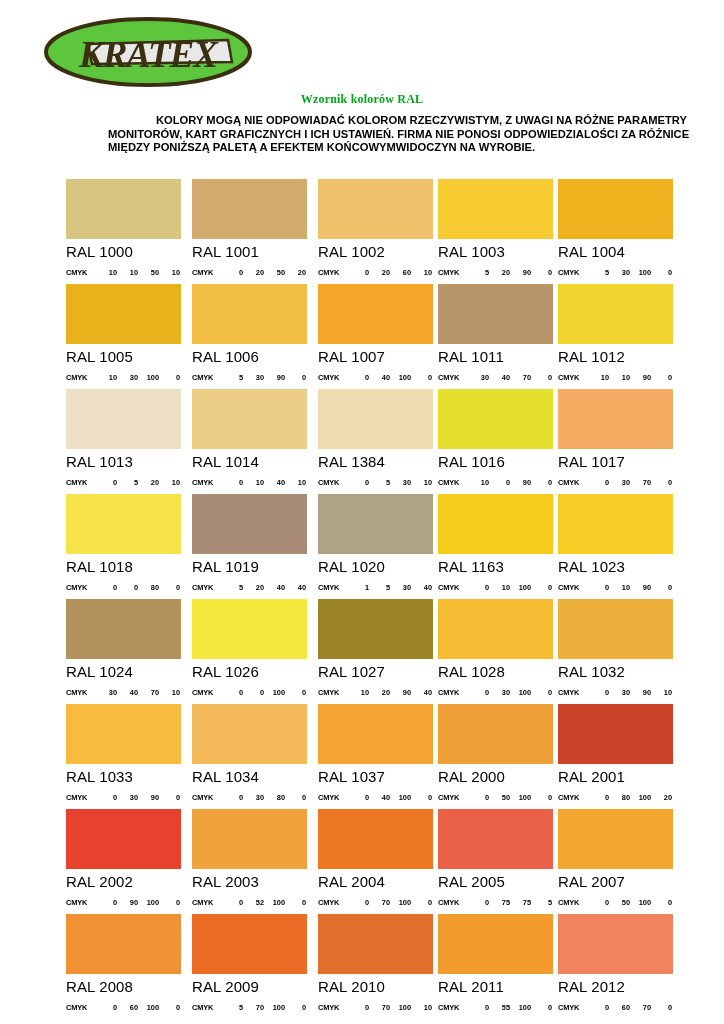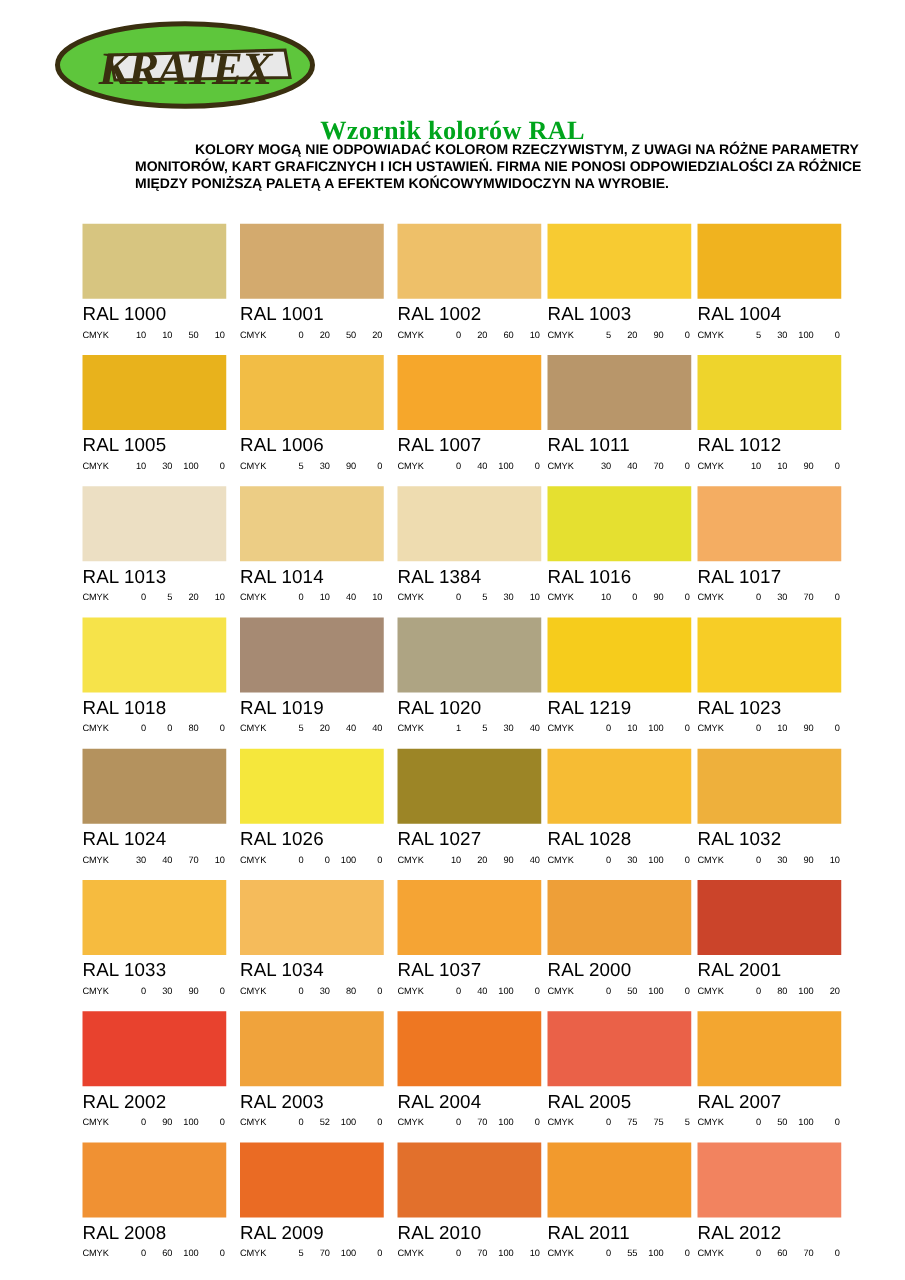--- a/index.html
+++ b/index.html
@@ -47,21 +47,21 @@
 
   
   .doc-title {
     position: absolute;
     left: 0;
     top: 92px;
     width: 724px;
     text-align: center;
     font-family: "Liberation Serif", serif;
     font-weight: bold;
-    font-size: 21px;
+    font-size: 12px;
     color: #00a51c;
     letter-spacing: 0.2px;
   }
   .disclaimer {
     position: absolute;
     left: 64px;
     top: 114px;
     width: 600px;
     font-family: "Liberation Sans", sans-serif;
     font-weight: bold;
@@ -102,27 +102,28 @@
   }
   .cell-name {
     font-family: "Liberation Sans", sans-serif;
     font-size: 15px;
     color: #000000;
     margin-top: 4px;
     white-space: nowrap;
     letter-spacing: 0.1px;
   }
   .cmyk-line {
-    margin-top: 3px;
+    margin-top: 8px;
     display: flex;
     align-items: flex-start;
     white-space: nowrap;
     font-family: "Liberation Sans", sans-serif;
     font-size: 7.4px;
     color: #000000;
+    font-weight: bold;
   }
   .cmyk-label {
     width: 30px;
     flex: 0 0 30px;
     letter-spacing: -0.1px;
   }
   .cmyk-val {
     width: 21px;
     flex: 0 0 21px;
     text-align: right;
@@ -347,21 +348,21 @@
           <div class="cmyk-line">
             <span class="cmyk-label">CMYK</span>
             <span class="cmyk-val">1</span>
             <span class="cmyk-val">5</span>
             <span class="cmyk-val">30</span>
             <span class="cmyk-val">40</span>
           </div>
         </div>
         <div class="cell c3">
           <div class="swatch" style="background: rgb(246, 204, 28);"></div>
-          <div class="cell-name">RAL 1219</div>
+          <div class="cell-name">RAL 1163</div>
           <div class="cmyk-line">
             <span class="cmyk-label">CMYK</span>
             <span class="cmyk-val">0</span>
             <span class="cmyk-val">10</span>
             <span class="cmyk-val">100</span>
             <span class="cmyk-val">0</span>
           </div>
         </div>
         <div class="cell c4">
           <div class="swatch" style="background: rgb(247, 205, 38);"></div>

